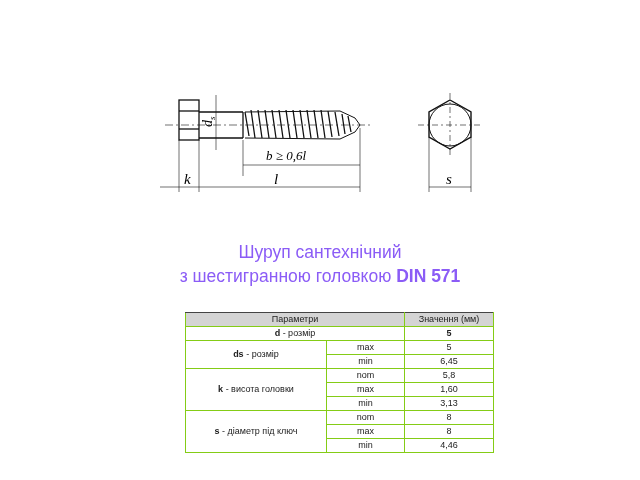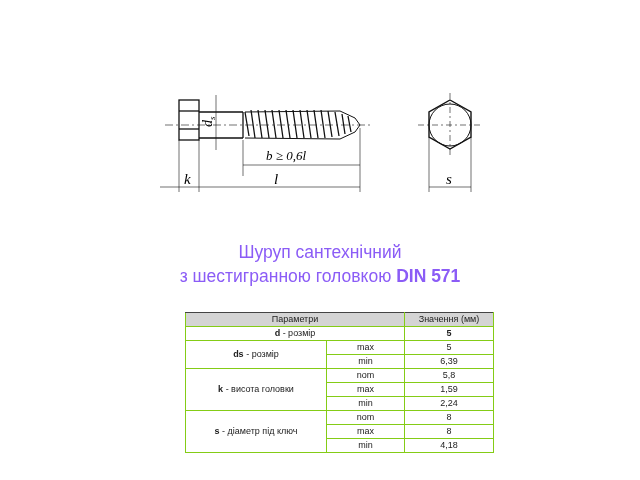--- a/index.html
+++ b/index.html
@@ -76,42 +76,42 @@
     <td colspan="2" class="pname"><b>d</b><span> - розмір</span></td>
     <td class="val bold">5</td>
   </tr>
   <tr>
     <td rowspan="2" class="pname" style="width:140px"><b>ds</b><span> - розмір</span></td>
     <td>max</td>
     <td class="val">5</td>
   </tr>
   <tr>
     <td>min</td>
-    <td class="val">6,39</td>
+    <td class="val">6,45</td>
   </tr>
   <tr>
     <td rowspan="3" class="pname"><b>k</b><span> - висота головки</span></td>
     <td>nom</td>
     <td class="val">5,8</td>
   </tr>
   <tr>
     <td>max</td>
-    <td class="val">1,59</td>
+    <td class="val">1,60</td>
   </tr>
   <tr>
     <td>min</td>
-    <td class="val">2,24</td>
+    <td class="val">3,13</td>
   </tr>
   <tr>
     <td rowspan="3" class="pname"><b>s</b><span> - діаметр під ключ</span></td>
     <td>nom</td>
     <td class="val">8</td>
   </tr>
   <tr>
     <td>max</td>
     <td class="val">8</td>
   </tr>
   <tr>
     <td>min</td>
-    <td class="val">4,18</td>
+    <td class="val">4,46</td>
   </tr>
 </tbody>
   </table>
 
 </body></html>

